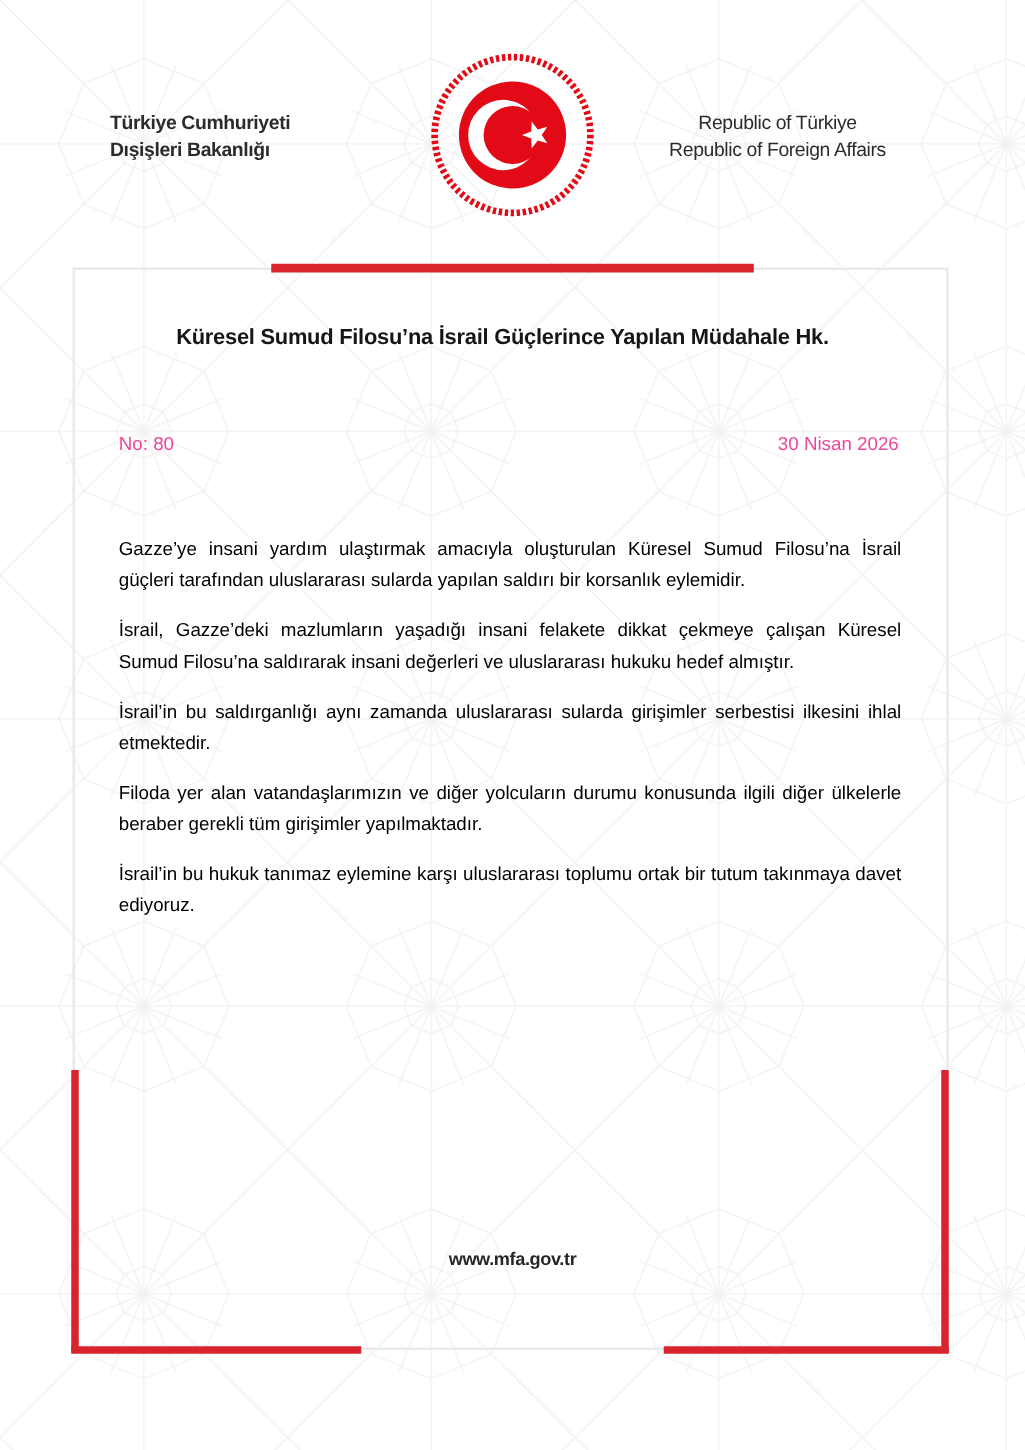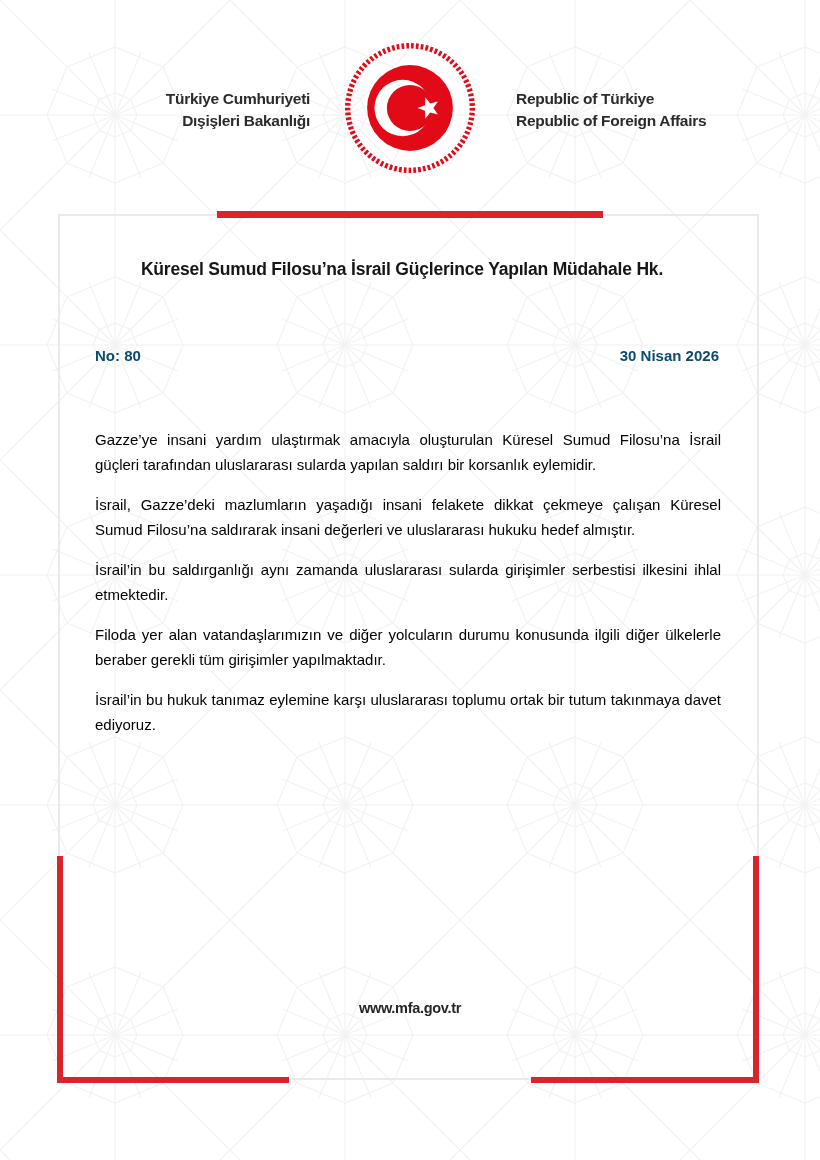--- a/index.html
+++ b/index.html
@@ -4,40 +4,40 @@
 <style>
   html,body{margin:0;padding:0;background:#fff;}
   .page{
     position:relative;width:820px;height:1160px;background:#ffffff;
     font-family:"Liberation Sans", sans-serif;color:#1e1e1e;overflow:hidden;
   }
   .bg-pattern{position:absolute;inset:0;z-index:0;}
   .layer{position:absolute;z-index:2;}
 
   
-  .hdr-left{left:88px;top:88px;width:222px;text-align:right;
+  .hdr-left{left:88px;top:88px;width:222px;text-align:left;
     font-size:15.5px;line-height:22px;font-weight:700;color:#2b2b2b;letter-spacing:-0.3px;}
-  .hdr-right{left:502px;top:88px;width:240px;text-align:left;
-    font-size:15.5px;line-height:22px;font-weight:700;color:#2b2b2b;letter-spacing:-0.3px;margin-left:14px;}
+  .hdr-right{left:502px;top:88px;width:240px;text-align:center;
+    font-size:15.5px;line-height:22px;font-weight:400;color:#2b2b2b;letter-spacing:-0.3px;}
   .emblem{left:343px;top:41px;width:134px;height:134px;}
 
   
   .frame{left:58px;top:214px;width:701px;height:866px;border:2px solid #eaeaea;box-sizing:border-box;}
   .redbar{background:#d8242c;}
   .bar-top{left:217px;top:211px;width:386px;height:7px;}
   .bar-left{left:57px;top:856px;width:6px;height:226px;}
   .bar-right{left:753px;top:856px;width:6px;height:226px;}
   .bar-bottom-left{left:57px;top:1077px;width:232px;height:6px;}
   .bar-bottom-right{left:531px;top:1077px;width:228px;height:6px;}
 
   
   .doc-title{left:52px;top:259px;width:700px;text-align:center;
     font-size:17.5px;font-weight:700;color:#161616;letter-spacing:-0.2px;}
   .meta-row{left:95px;top:347px;width:624px;display:flex;justify-content:space-between;
-    font-size:15px;font-weight:700;color:#0c4a6e;gap:28px;}
+    font-size:15px;font-weight:400;color:#ec4899;gap:28px;}
   .content{left:95px;top:427px;width:626px;}
   .content p{margin:0 0 15px 0;font-size:15px;line-height:25px;color:#000000;
     text-align:justify;text-align-last:left;}
 
   
   .footer-site{left:0;top:1000px;width:820px;text-align:center;
     font-size:14.5px;font-weight:700;color:#262626;letter-spacing:-0.3px;}
 </style>
 </head>
 <body>

